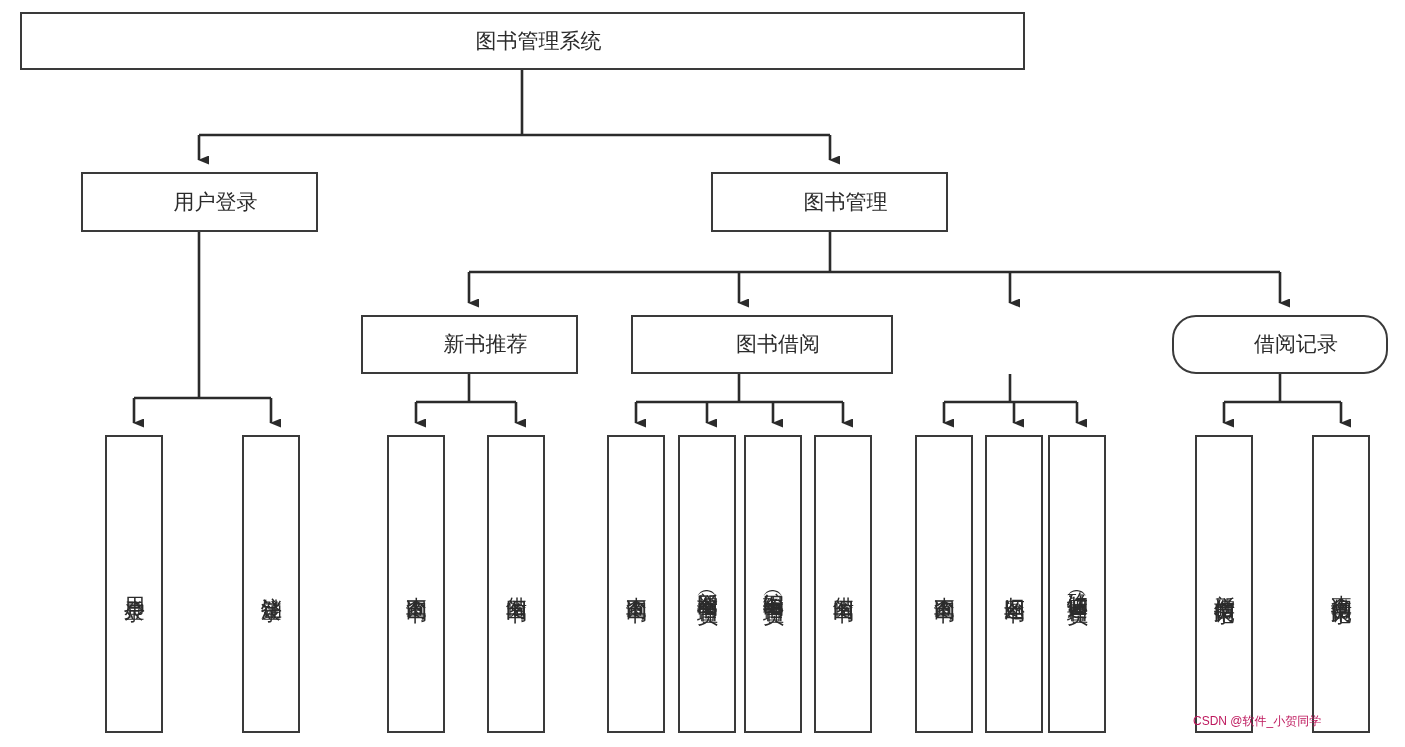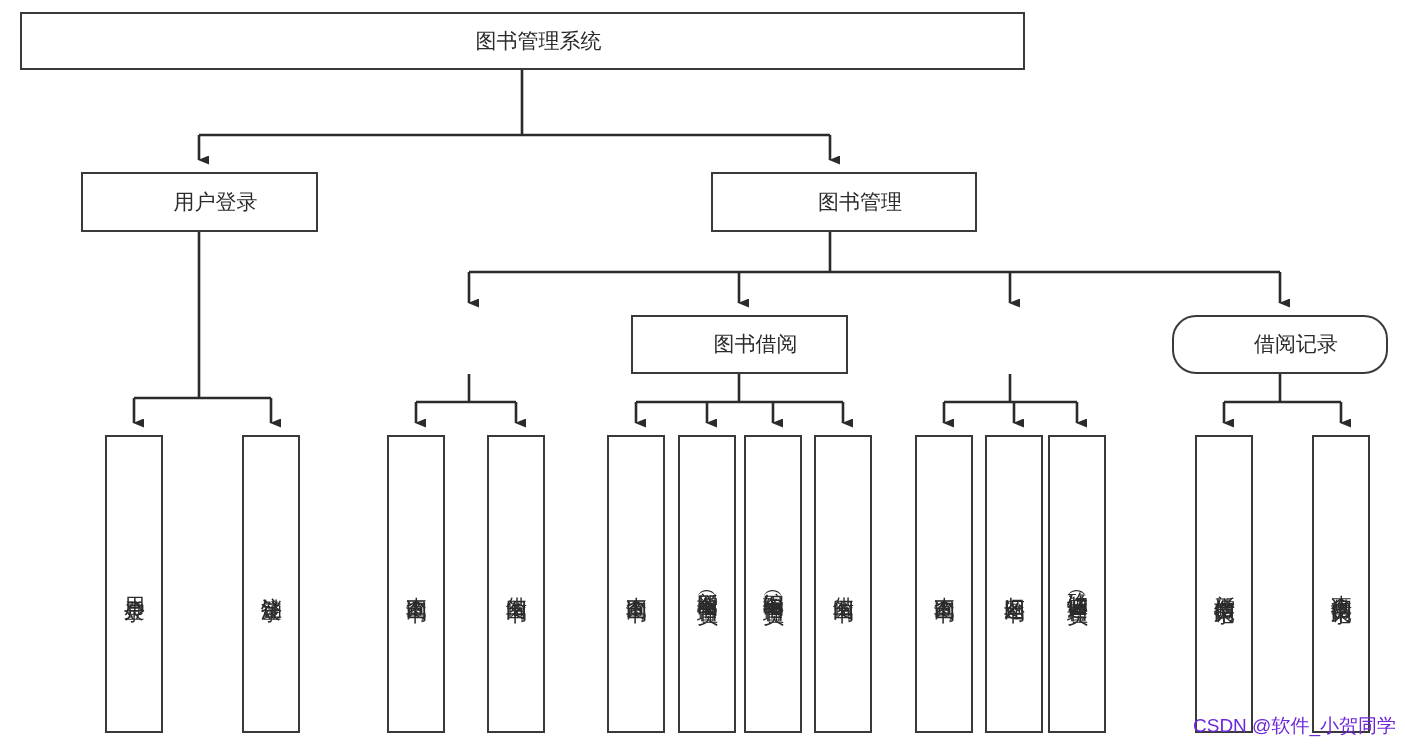--- a/index.html
+++ b/index.html
@@ -53,22 +53,22 @@
     writing-mode: vertical-rl;
     text-orientation: upright;
     font-size: 21px;
     letter-spacing: 2px;
     white-space: nowrap;
   }
   .watermark {
     position: absolute;
     left: 1193px;
     top: 713px;
-    font-size: 19px;
-    color: #6d28d9;
+    font-size: 12px;
+    color: #be185d;
     white-space: nowrap;
     z-index: 3;
   }
 </style>
 </head>
 <body>
 
 <div id="diagram-root">
 
   <svg id="edges-layer" viewBox="0 0 1405 747" width="1405" height="747" aria-hidden="true">
@@ -121,25 +121,28 @@
     </g>
   </svg>
 
   <div class="node horiz" style="left: 20px; top: 12px; width: 1005px; height: 58px;">
     <span class="node-label">图书管理系统</span>
   </div>
 
   <div class="node horiz" style="left: 81px; top: 172px; width: 237px; height: 60px;">
     <span class="node-label">用户登录</span>
   </div>
-  <div class="node horiz" style="left: 711px; top: 172px; width: 266px; height: 60px; align-items: center;">
+  <div class="node horiz" style="left: 711px; top: 172px; width: 237px; height: 60px; align-items: center;">
     <span class="node-label">图书管理</span>
   </div>
 
-  <div class="node horiz" style="left: 631px; top: 315px; width: 217px; height: 59px;">
+  <div class="node horiz" style="left: 361px; top: 315px; width: 217px; height: 59px;">
+    <span class="node-label">新书推荐</span>
+  </div>
+  <div class="node horiz" style="left: 631px; top: 315px; width: 262px; height: 59px;">
     <span class="node-label">图书借阅</span>
   </div>
   <div class="node horiz" style="left: 1172px; top: 315px; width: 216px; height: 59px; border-radius: 24px;">
     <span class="node-label">借阅记录</span>
   </div>
 
   <div class="node vert" style="left: 105px; top: 435px; width: 58px; height: 298px;">
     <span class="node-label">用户登录</span>
   </div>
   <div class="node vert" style="left: 242px; top: 435px; width: 58px; height: 298px;">

